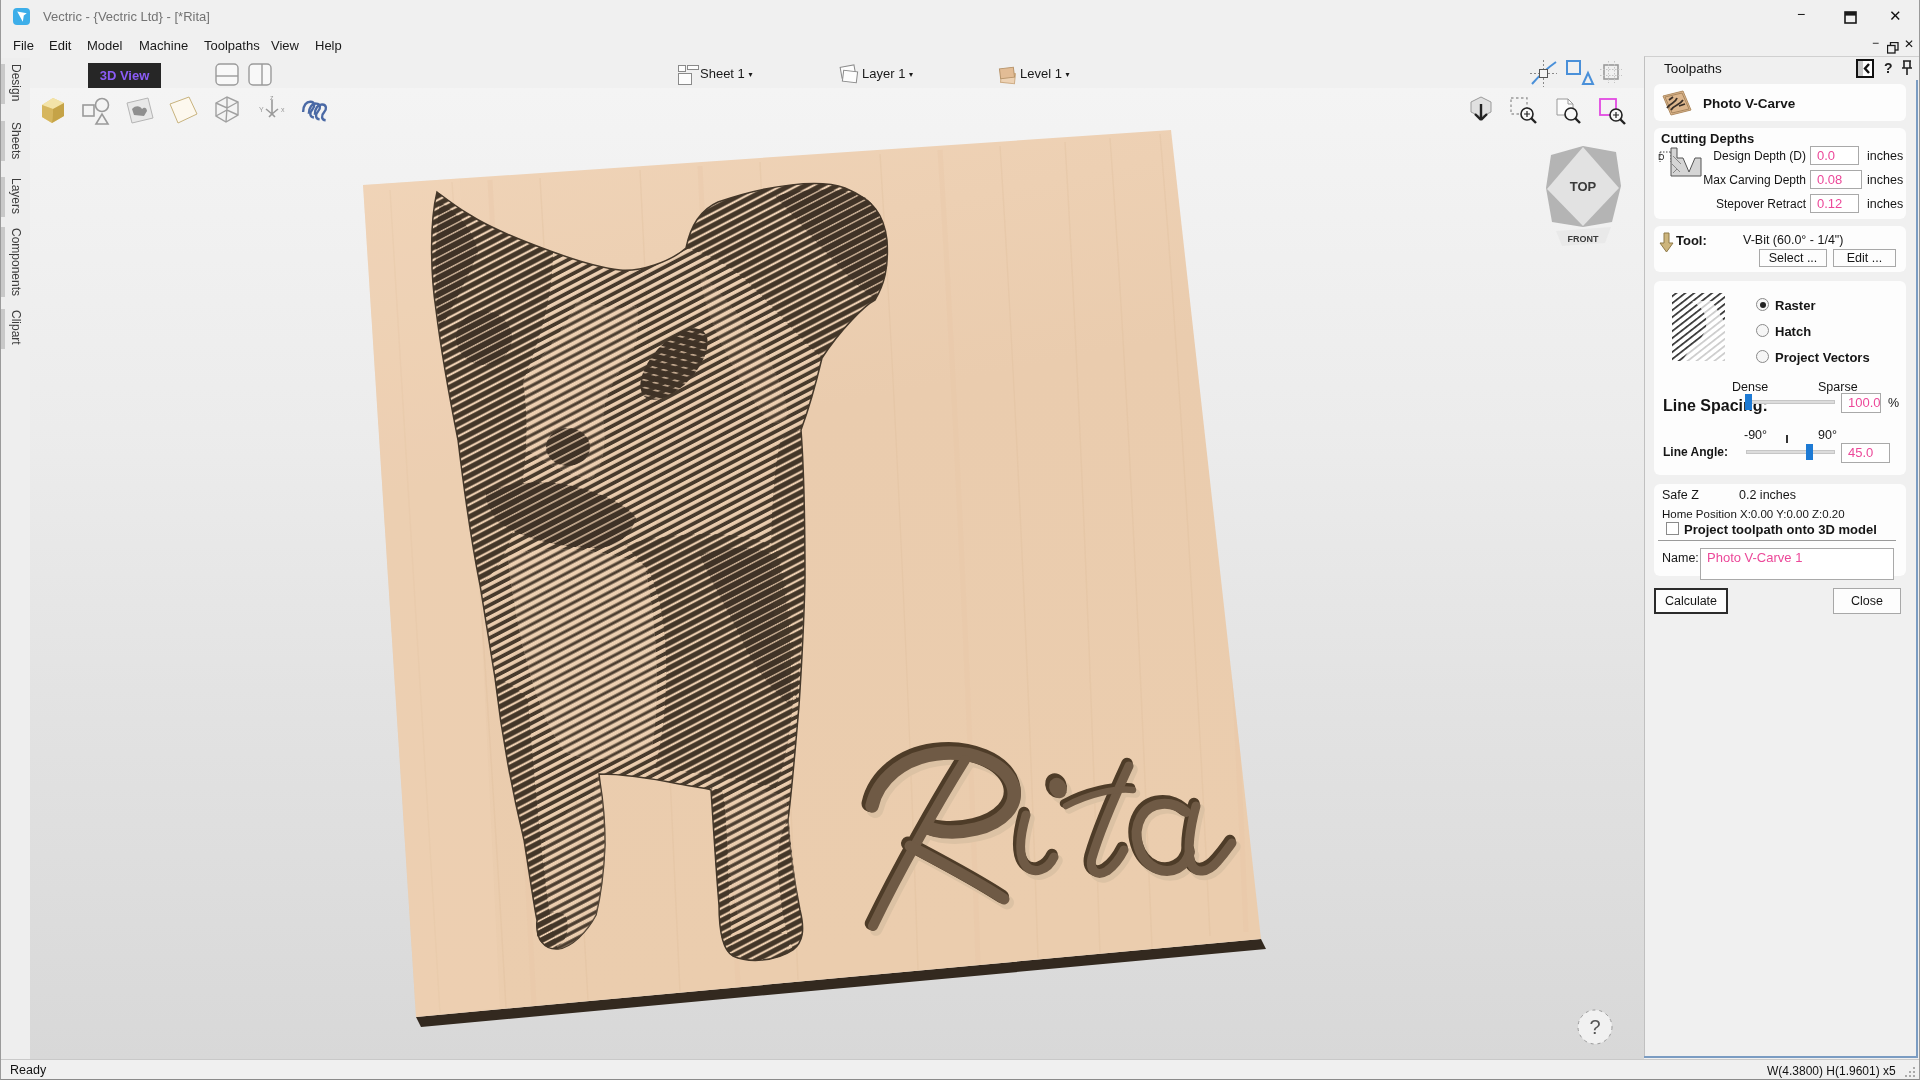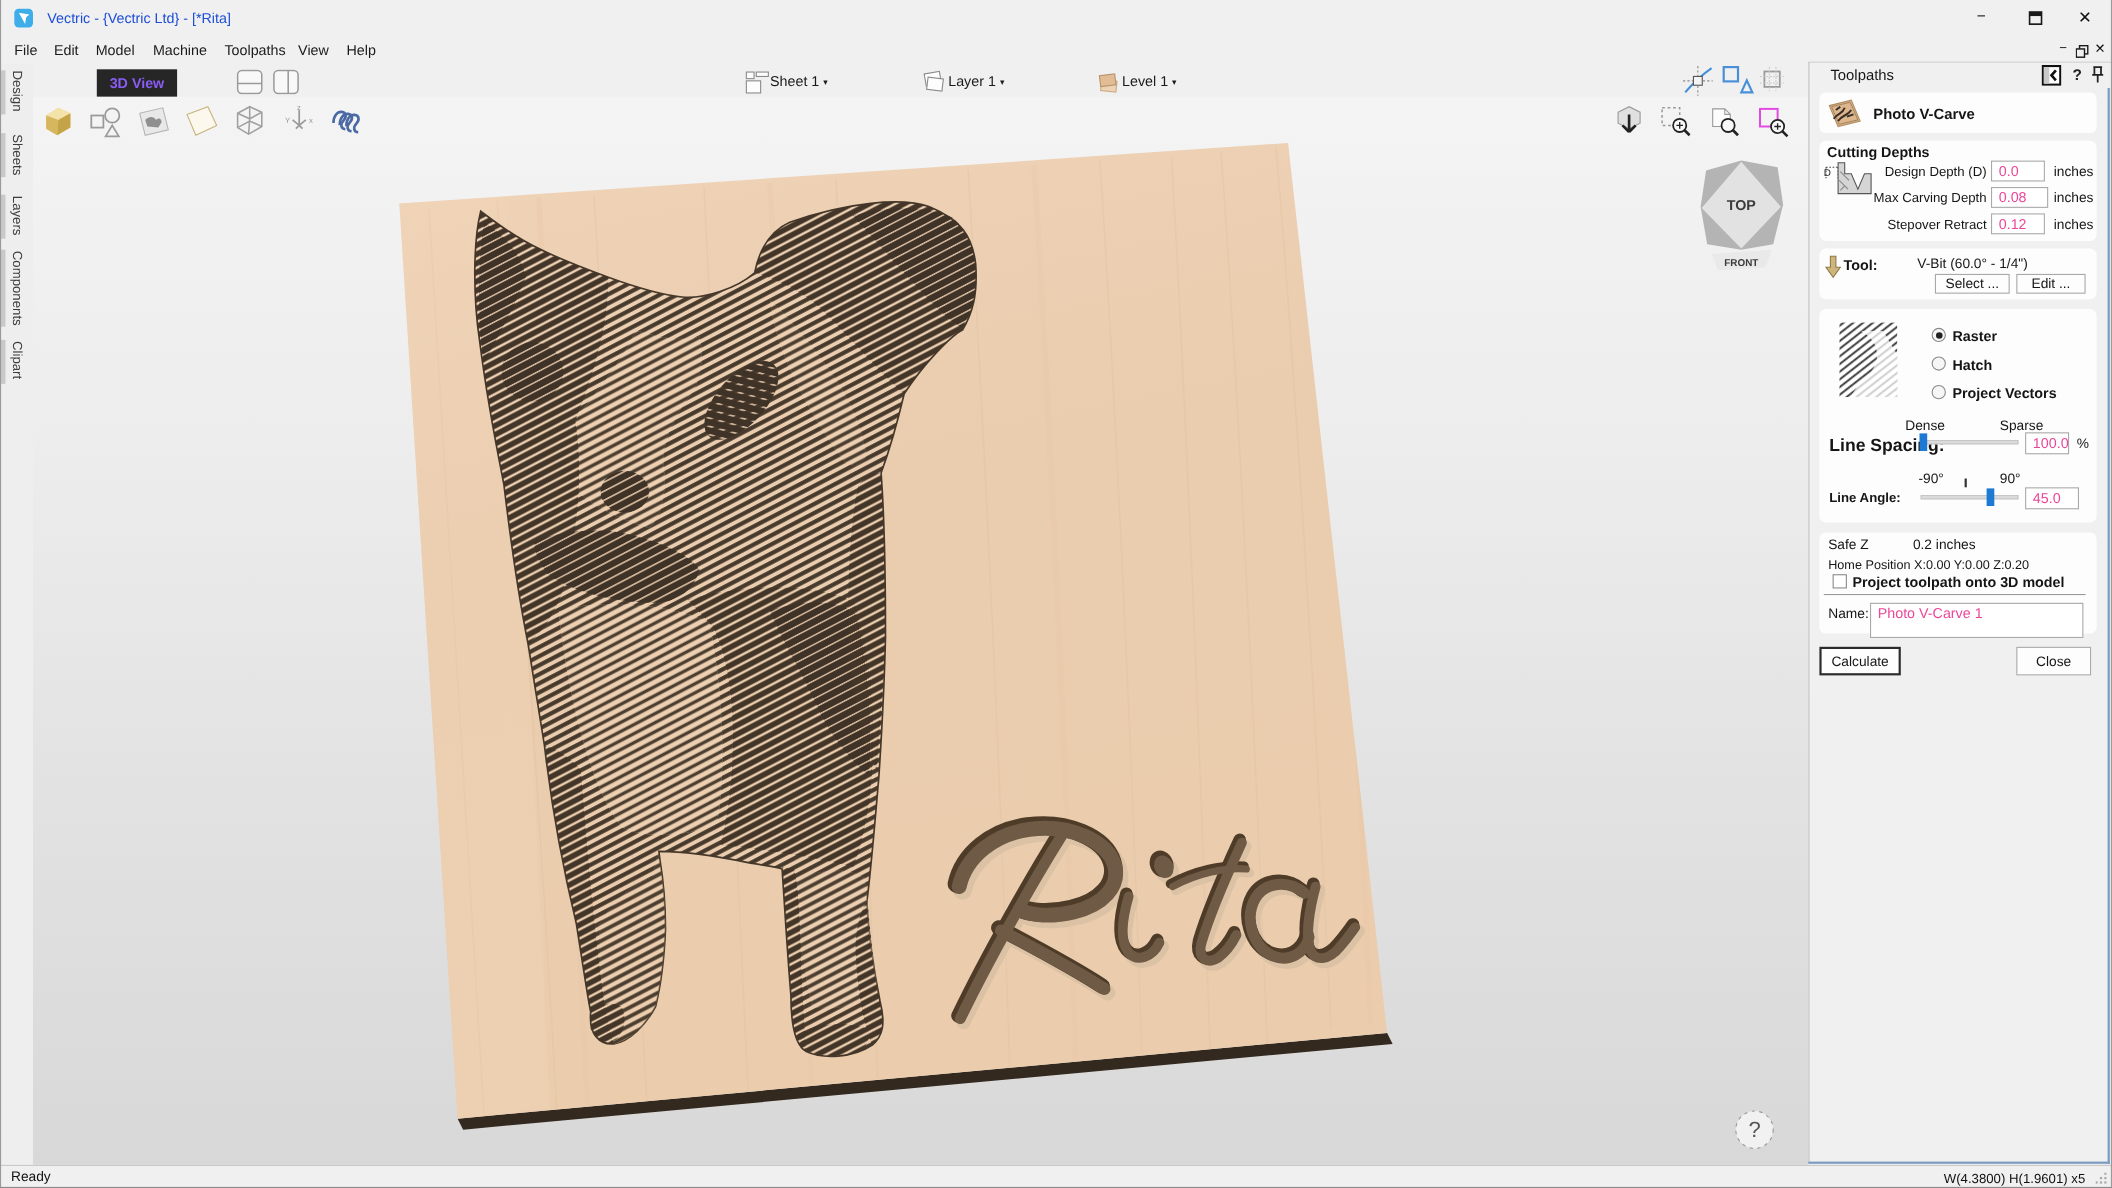--- a/index.html
+++ b/index.html
@@ -2,21 +2,21 @@
 <html><head>
 <meta charset="utf-8">
 <style>
   * { margin:0; padding:0; box-sizing:border-box; }
   html,body { width:1920px; height:1080px; overflow:hidden; }
   body { font-family:"Liberation Sans", sans-serif; background:#f0f0f0; position:relative; }
   #winborder { left:0; top:0; width:1920px; height:1080px; border-left:1px solid #9a9a9a; border-right:1px solid #9a9a9a; border-bottom:1px solid #8a8a8a; pointer-events:none; z-index:99; }
   .abs { position:absolute; }
   #chrome { left:0; top:0; width:1920px; height:88px; background:#f0f0f0; }
   #appicon { left:13px; top:8px; width:17px; height:17px; border-radius:4px; background:#3daee9; }
-  #title { left:43px; top:9px; font-size:13px; color:#1d4ed8; }
+  #title { left:43px; top:9px; font-size:13px; color:#737373; }
   .menuitem { top:38px; font-size:13px; color:#1a1a1a; }
   #tab2d { left:32px; top:63px; width:56px; height:25px; background:#e3e3e3; color:#1a1a1a; font-size:13px; line-height:25px;margin-top:45px; }
   #tab3d { left:88px; top:63px; width:73px; height:25px; background:#262626; color:#8b5cf6; font-size:13px; font-weight:bold; text-align:center; line-height:25px; }
   #lstrip { left:0; top:58px; width:30px; height:1001px; background:#eeeeee; }
   .vtab { position:absolute; left:9px; writing-mode:vertical-lr; font-size:12px; color:#3c3c3c; letter-spacing:0px;}
   .vtabmark { position:absolute; left:0px; width:5px; background:#c9c9c9; }
   #canvas { left:30px; top:88px; width:1614px; height:971px; background:linear-gradient(180deg,#f4f4f4 0%,#ececec 35%,#e2e2e2 65%,#d8d8d8 100%); }
   #rpanel { left:1644px; top:56px; width:276px; height:1002px; background:#f0f0f0; border-left:1px solid #c0c0c0; border-top:1px solid #d0d0d0; }
   .card { position:absolute; background:#fdfdfd; border-radius:6px; }
   .ptxt  { position:absolute; font-size:12.5px; color:#151515; white-space:nowrap; }

